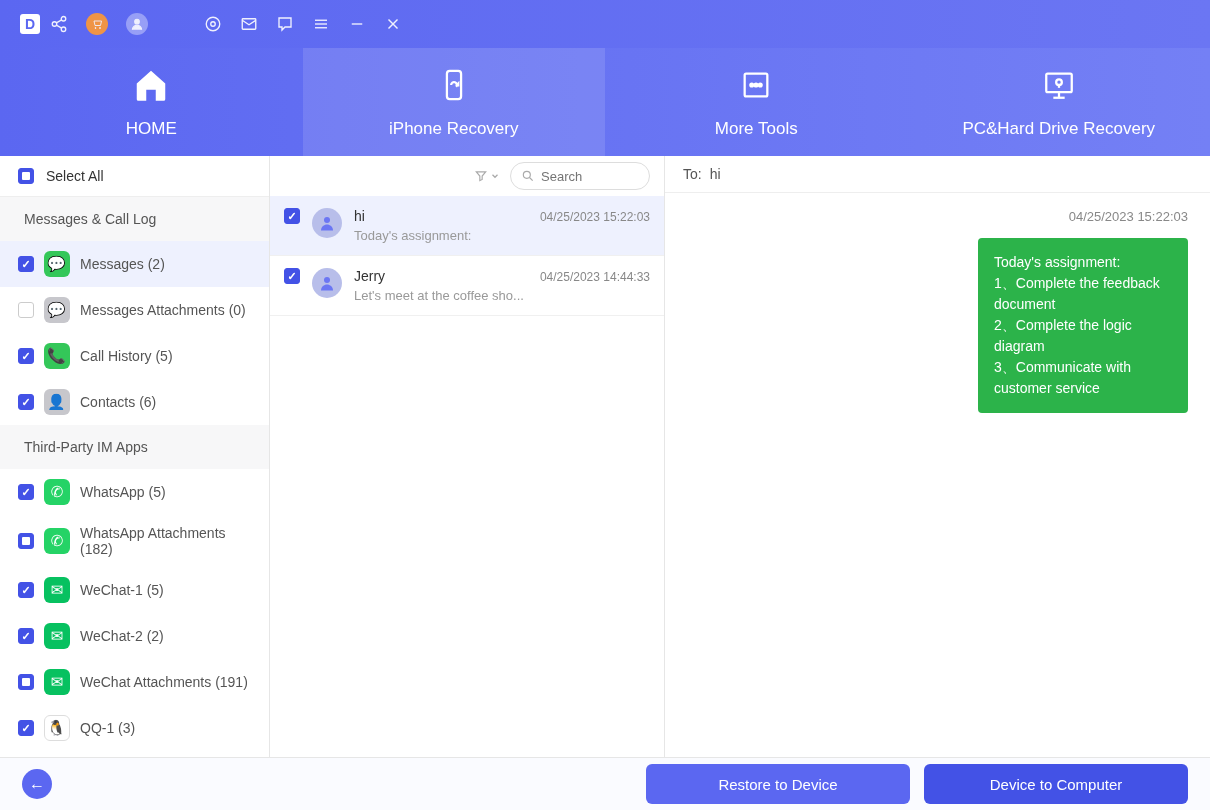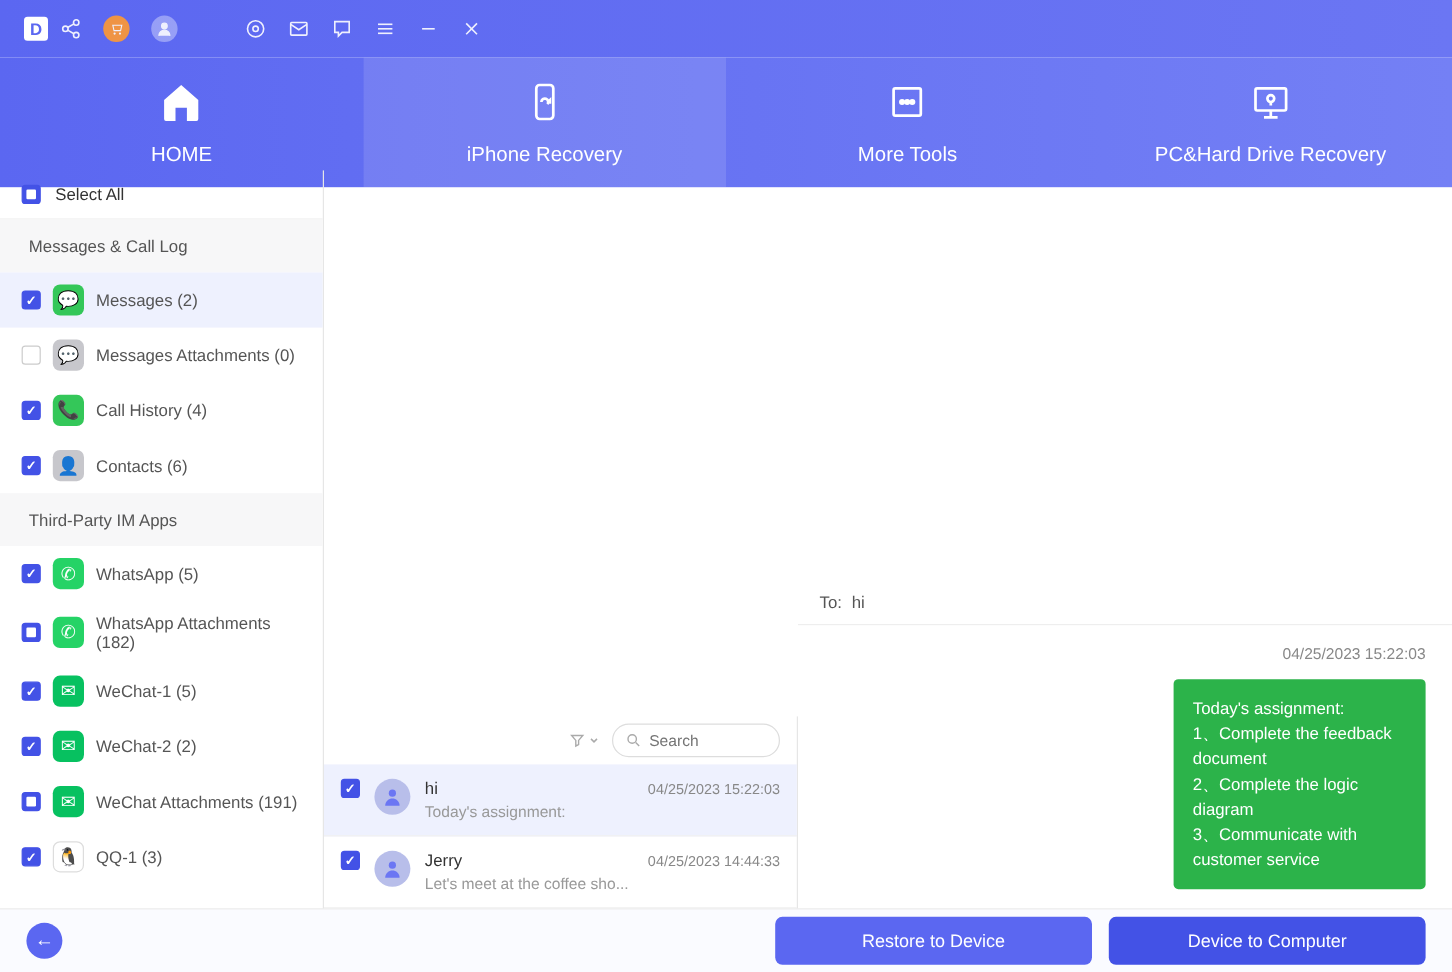--- a/index.html
+++ b/index.html
@@ -19,21 +19,21 @@
 
 .navtabs { height: 108px; background: linear-gradient(90deg, #5b67f1, #7480f5); display: flex; justify-content: center; }
 .navtab { flex: 1; display: flex; flex-direction: column; align-items: center; justify-content: center; color: #fff; cursor: pointer; gap: 14px; position: relative; }
 .navtab.active { background: rgba(255,255,255,0.12); }
 .navtab .tab-icon { width: 40px; height: 40px; display: flex; align-items: center; justify-content: center; }
 .navtab .tab-label { font-size: 17px; }
 .navtab .tab-icon svg { stroke: #fff; stroke-width: 1.6; fill: none; }
 .navtab.home .tab-icon svg { fill: #fff; stroke: none; }
 
 
-.content { display: flex; height: 602px; border-bottom: 1px solid #e6e6e6; align-items: flex-end; }
+.content { display: flex; height: 602px; border-bottom: 1px solid #e6e6e6; }
 
 
 .sidebar { width: 270px; border-right: 1px solid #e6e6e6; overflow-y: auto; }
 .selectall { padding: 12px 18px; display: flex; align-items: center; gap: 12px; border-bottom: 1px solid #eee; font-size: 14px; color: #333; }
 .section-header { padding: 14px 24px; font-size: 14px; color: #555; background: #f7f7f8; }
 .sidebar-item { padding: 10px 18px; display: flex; align-items: center; gap: 10px; font-size: 14px; color: #555; cursor: pointer; }
 .sidebar-item.selected { background: #eef1fe; }
 .checkbox { width: 16px; height: 16px; border: 1.5px solid #ccc; border-radius: 3px; display: flex; align-items: center; justify-content: center; flex-shrink: 0; }
 .checkbox.checked { background: #4352e6; border-color: #4352e6; }
 .checkbox.checked::after { content: '✓'; color: #fff; font-size: 11px; font-weight: bold; }
@@ -208,21 +208,21 @@
       <span>Messages (2)</span>
     </div>
     <div class="sidebar-item">
       <span class="checkbox"></span>
       <span class="app-icon attach">💬</span>
       <span>Messages Attachments (0)</span>
     </div>
     <div class="sidebar-item">
       <span class="checkbox checked"></span>
       <span class="app-icon phone">📞</span>
-      <span>Call History (4)</span>
+      <span>Call History (5)</span>
     </div>
     <div class="sidebar-item">
       <span class="checkbox checked"></span>
       <span class="app-icon contacts">👤</span>
       <span>Contacts (6)</span>
     </div>
 
     <div class="section-header">Third-Party IM Apps</div>
 
     <div class="sidebar-item">

